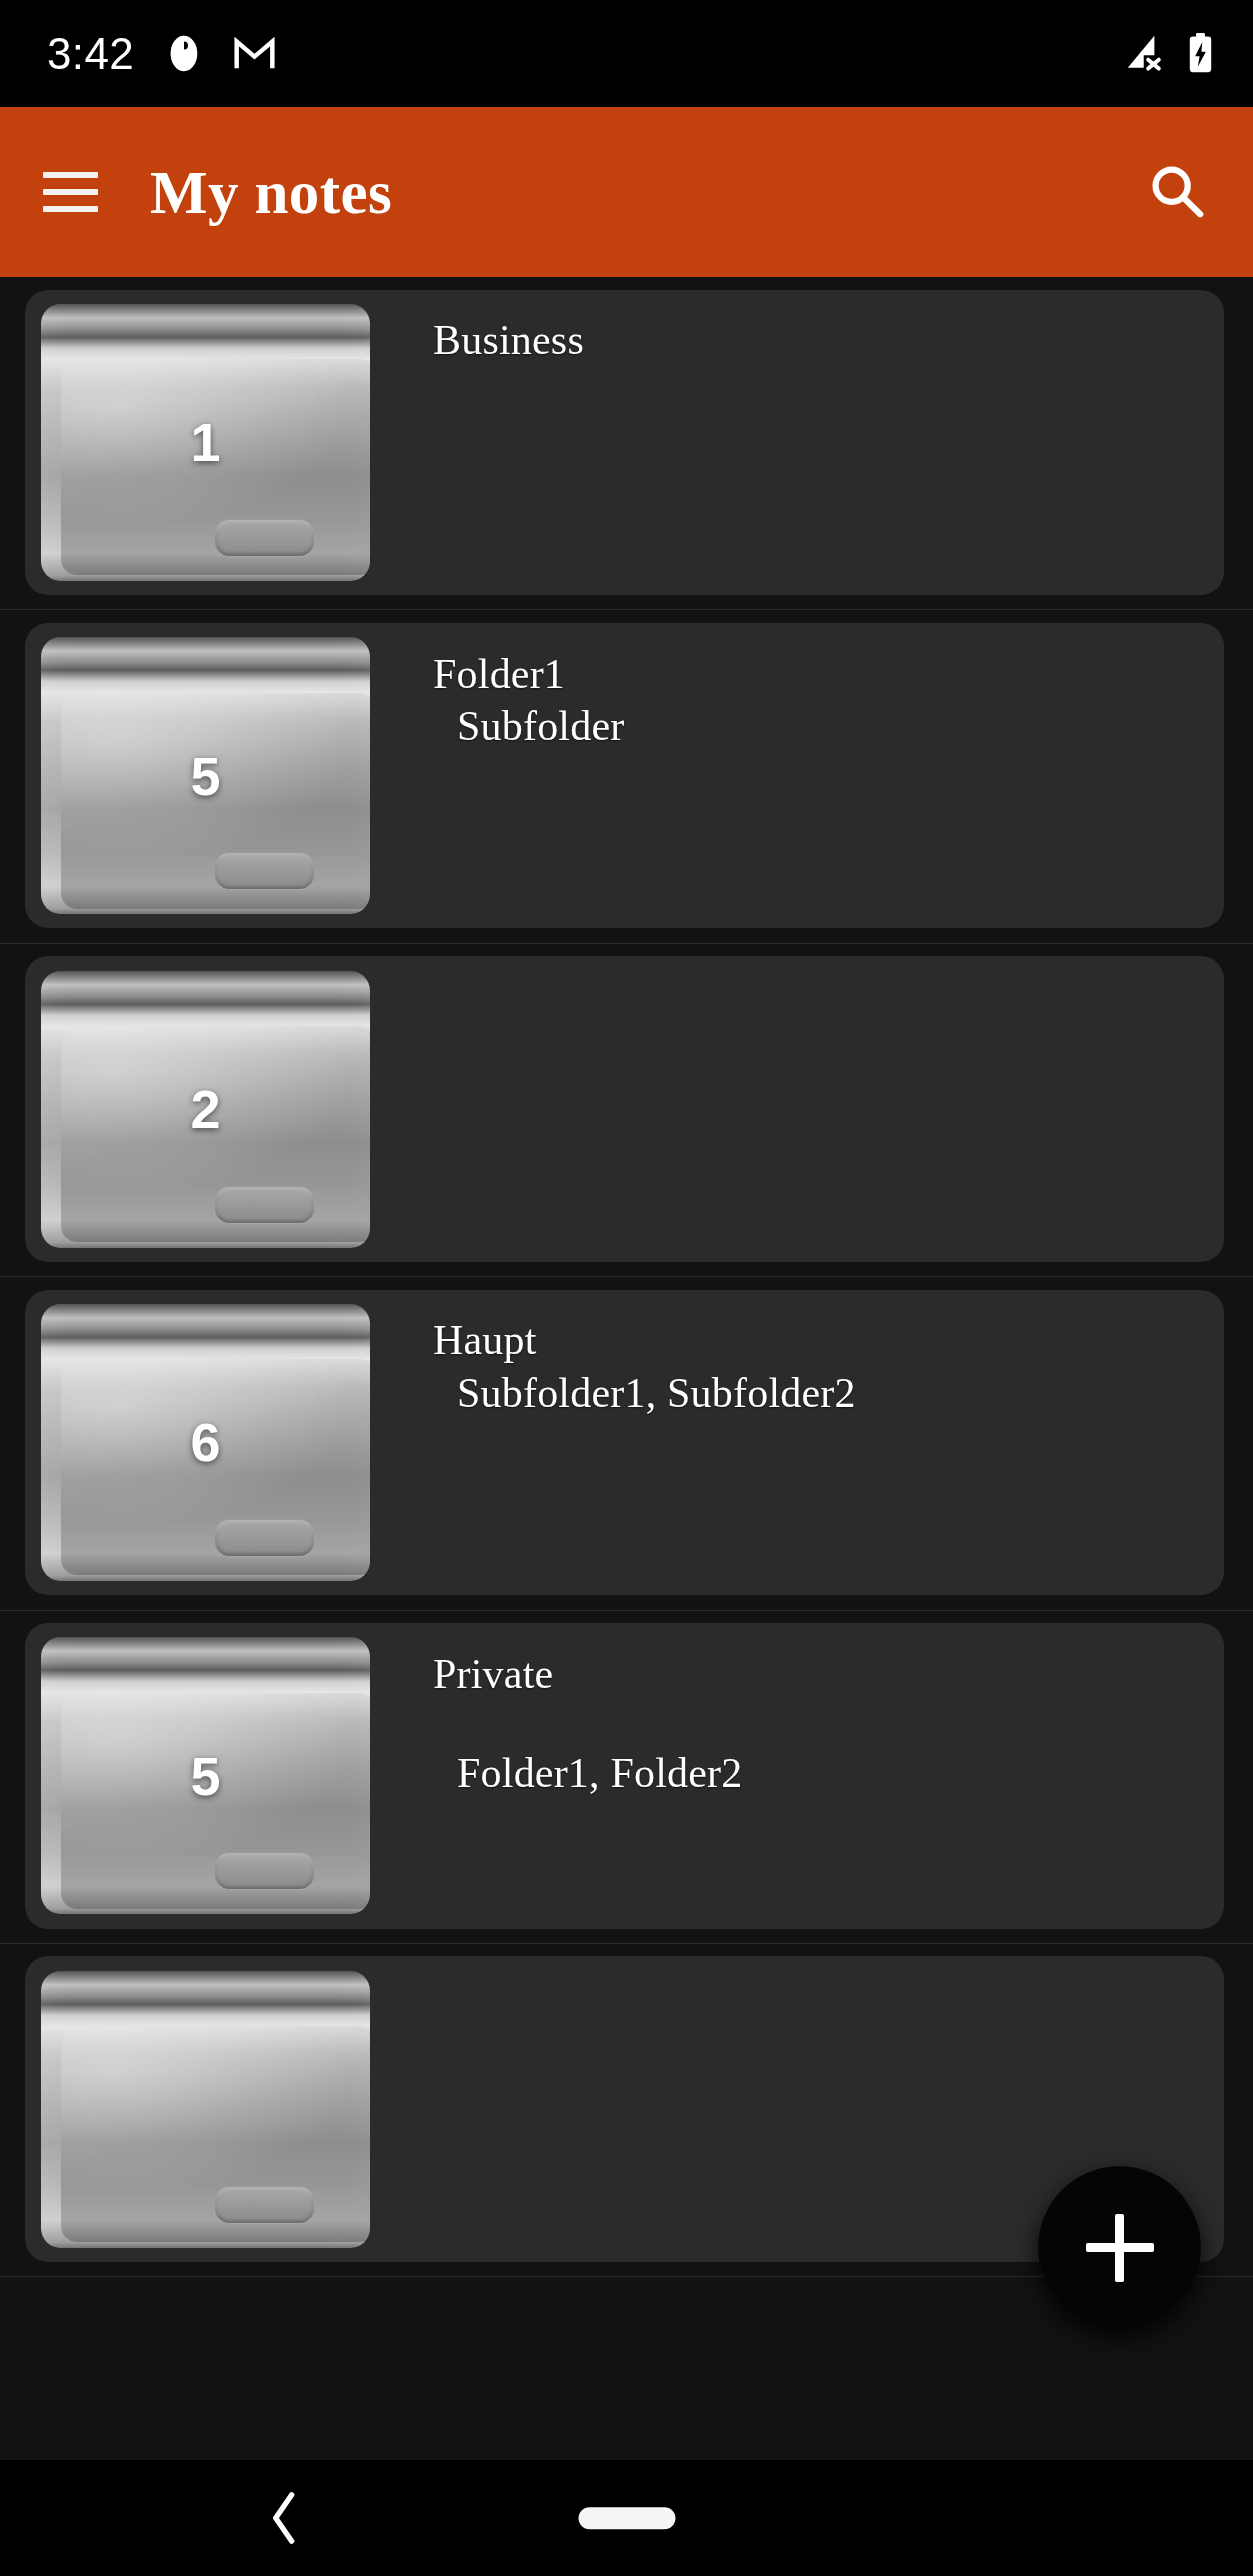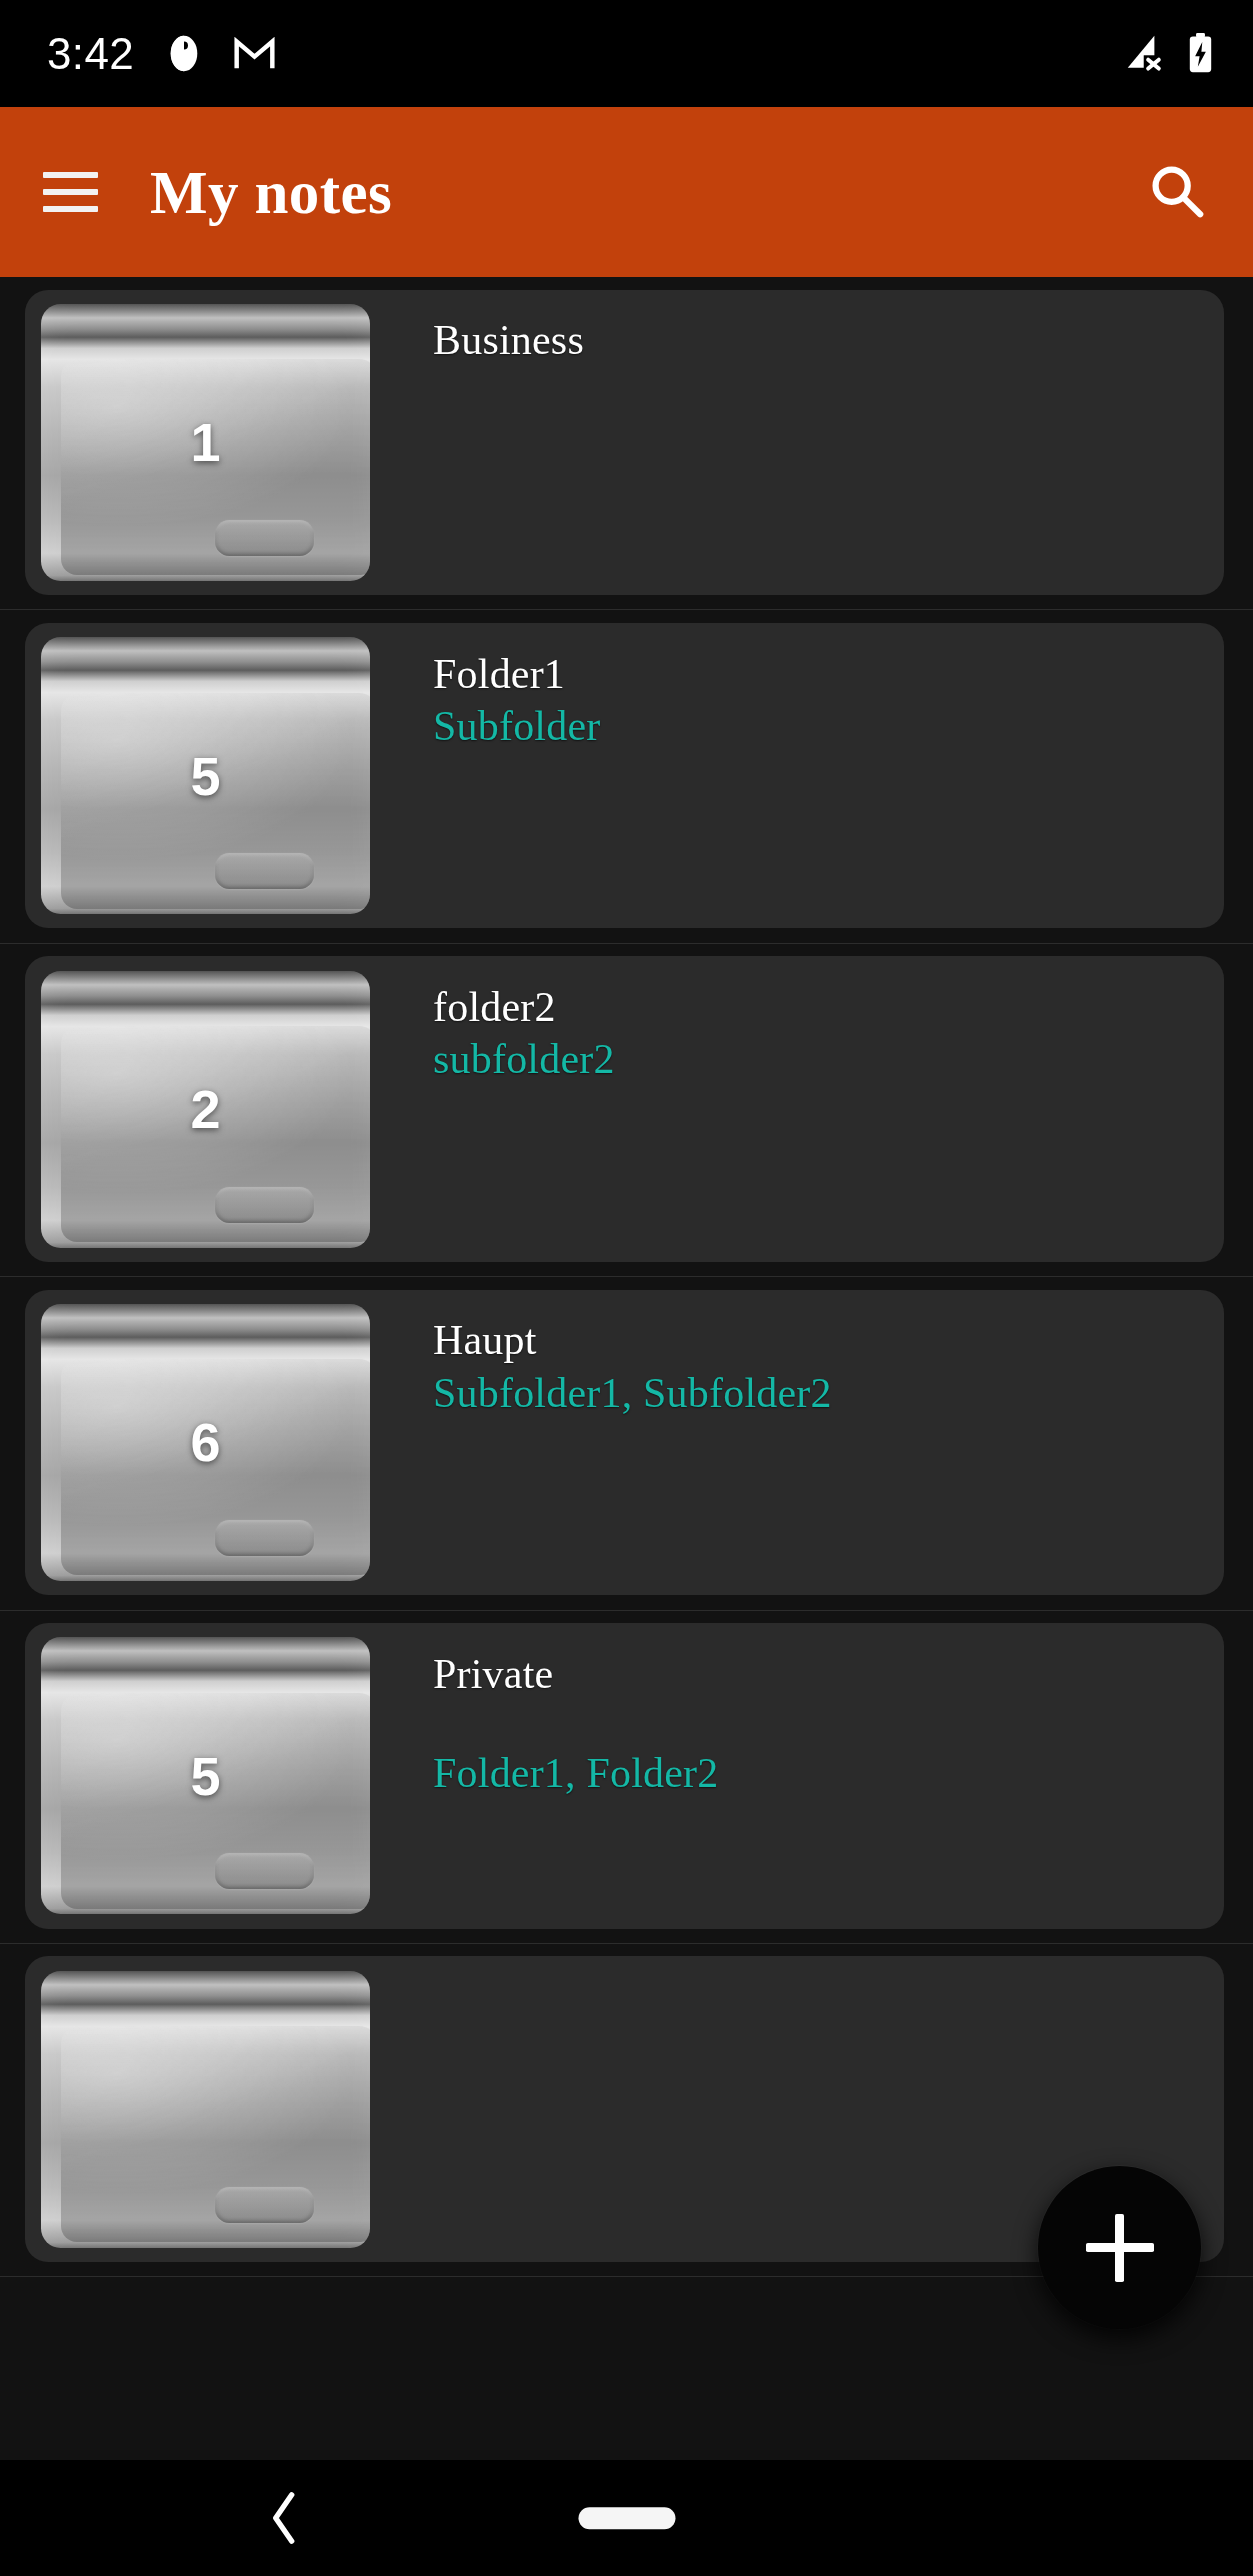--- a/index.html
+++ b/index.html
@@ -179,27 +179,28 @@
   }
   .card-title {
     color:#ffffff;
     font-size:42px;
     font-weight:normal;
     line-height:1.16;
     letter-spacing:0.2px;
     text-shadow:0 0.9px 1.8px rgba(0,0,0,0.6);
   }
   .card-sub {
-    color:#14b8a6;
+    color:#ffffff;
     font-size:42px;
     font-weight:normal;
     line-height:1.16;
     letter-spacing:0.2px;
     margin-top:3.6px;
     text-shadow:0 0.9px 1.8px rgba(0,0,0,0.6);
+    margin-left:24px;
   }
   .card-sub.gap { margin-top:50px; }
 
   
   .row.clipped { overflow:hidden; }
 
   
   .fab {
     position:absolute;
     right:52px;
@@ -338,24 +339,20 @@
           <div class="card-sub">Subfolder</div>
         </div>
       </div>
     </div>
 
     <div class="row">
       <div class="card">
         <div class="thumb">
           <div class="thumb-count">2</div>
         </div>
-        <div class="card-text">
-          <div class="card-title">folder2</div>
-          <div class="card-sub">subfolder2</div>
-        </div>
       </div>
     </div>
 
     <div class="row">
       <div class="card">
         <div class="thumb">
           <div class="thumb-count">6</div>
         </div>
         <div class="card-text">
           <div class="card-title">Haupt</div>

